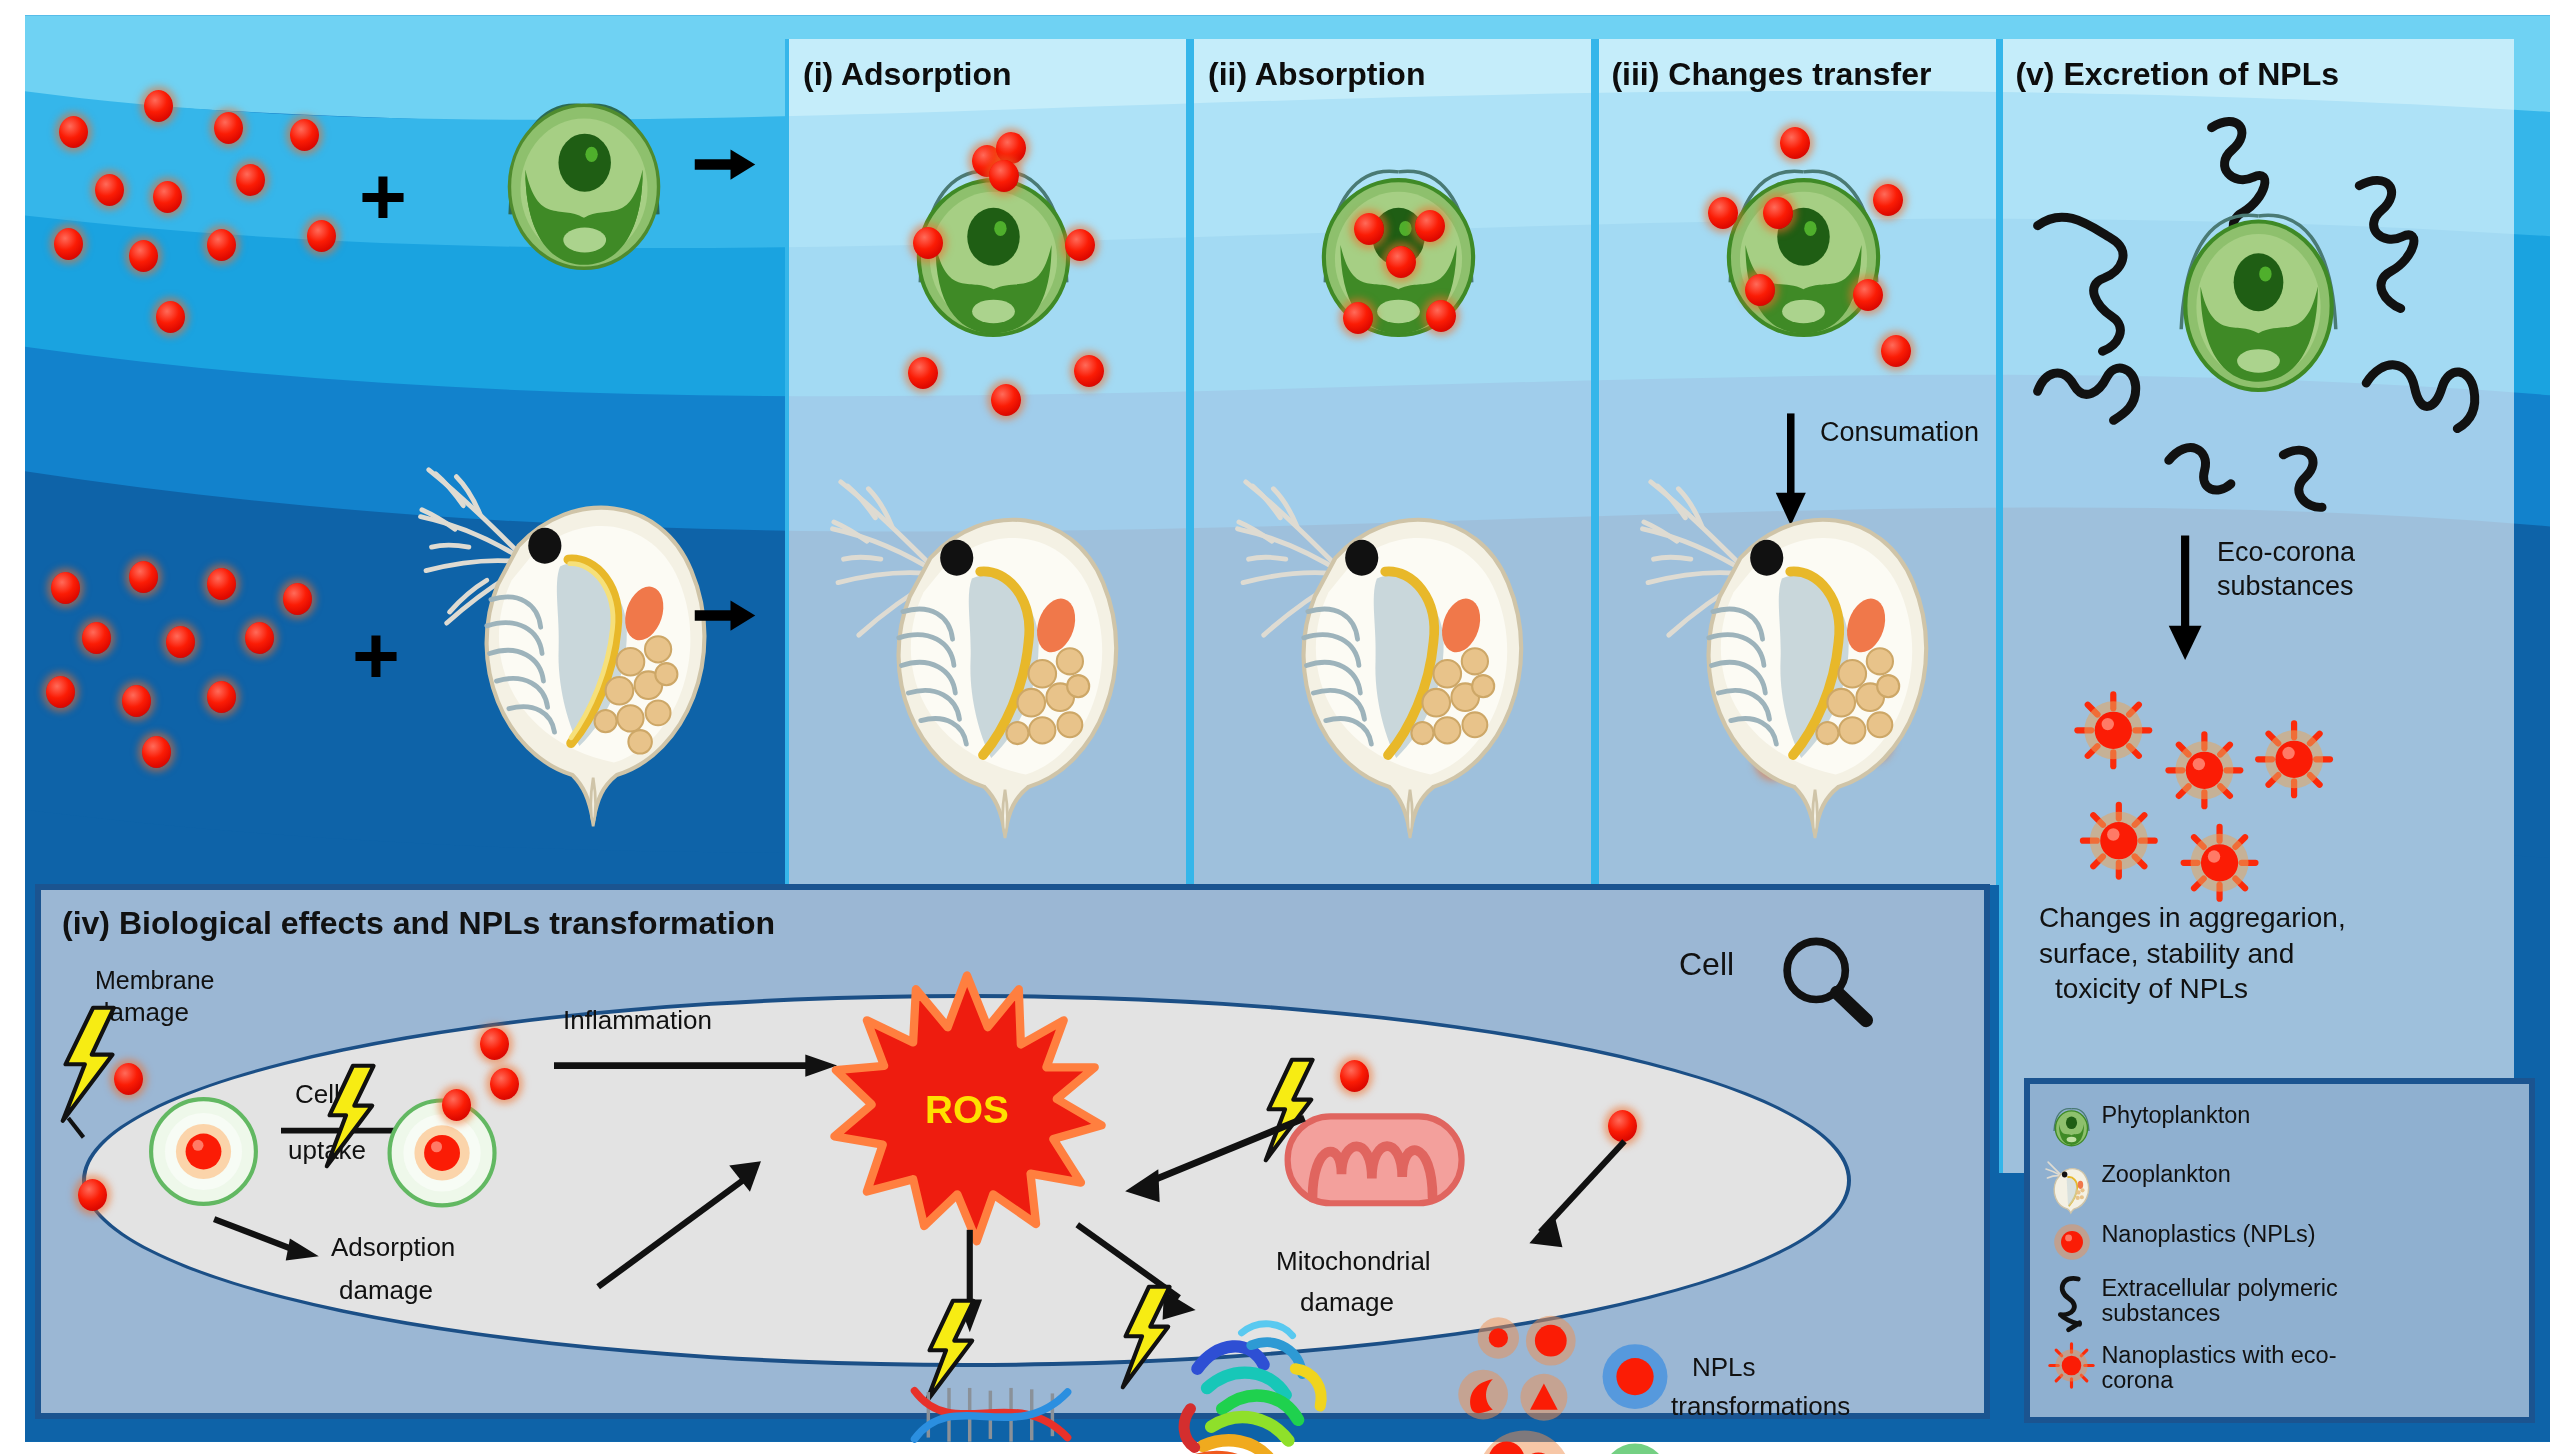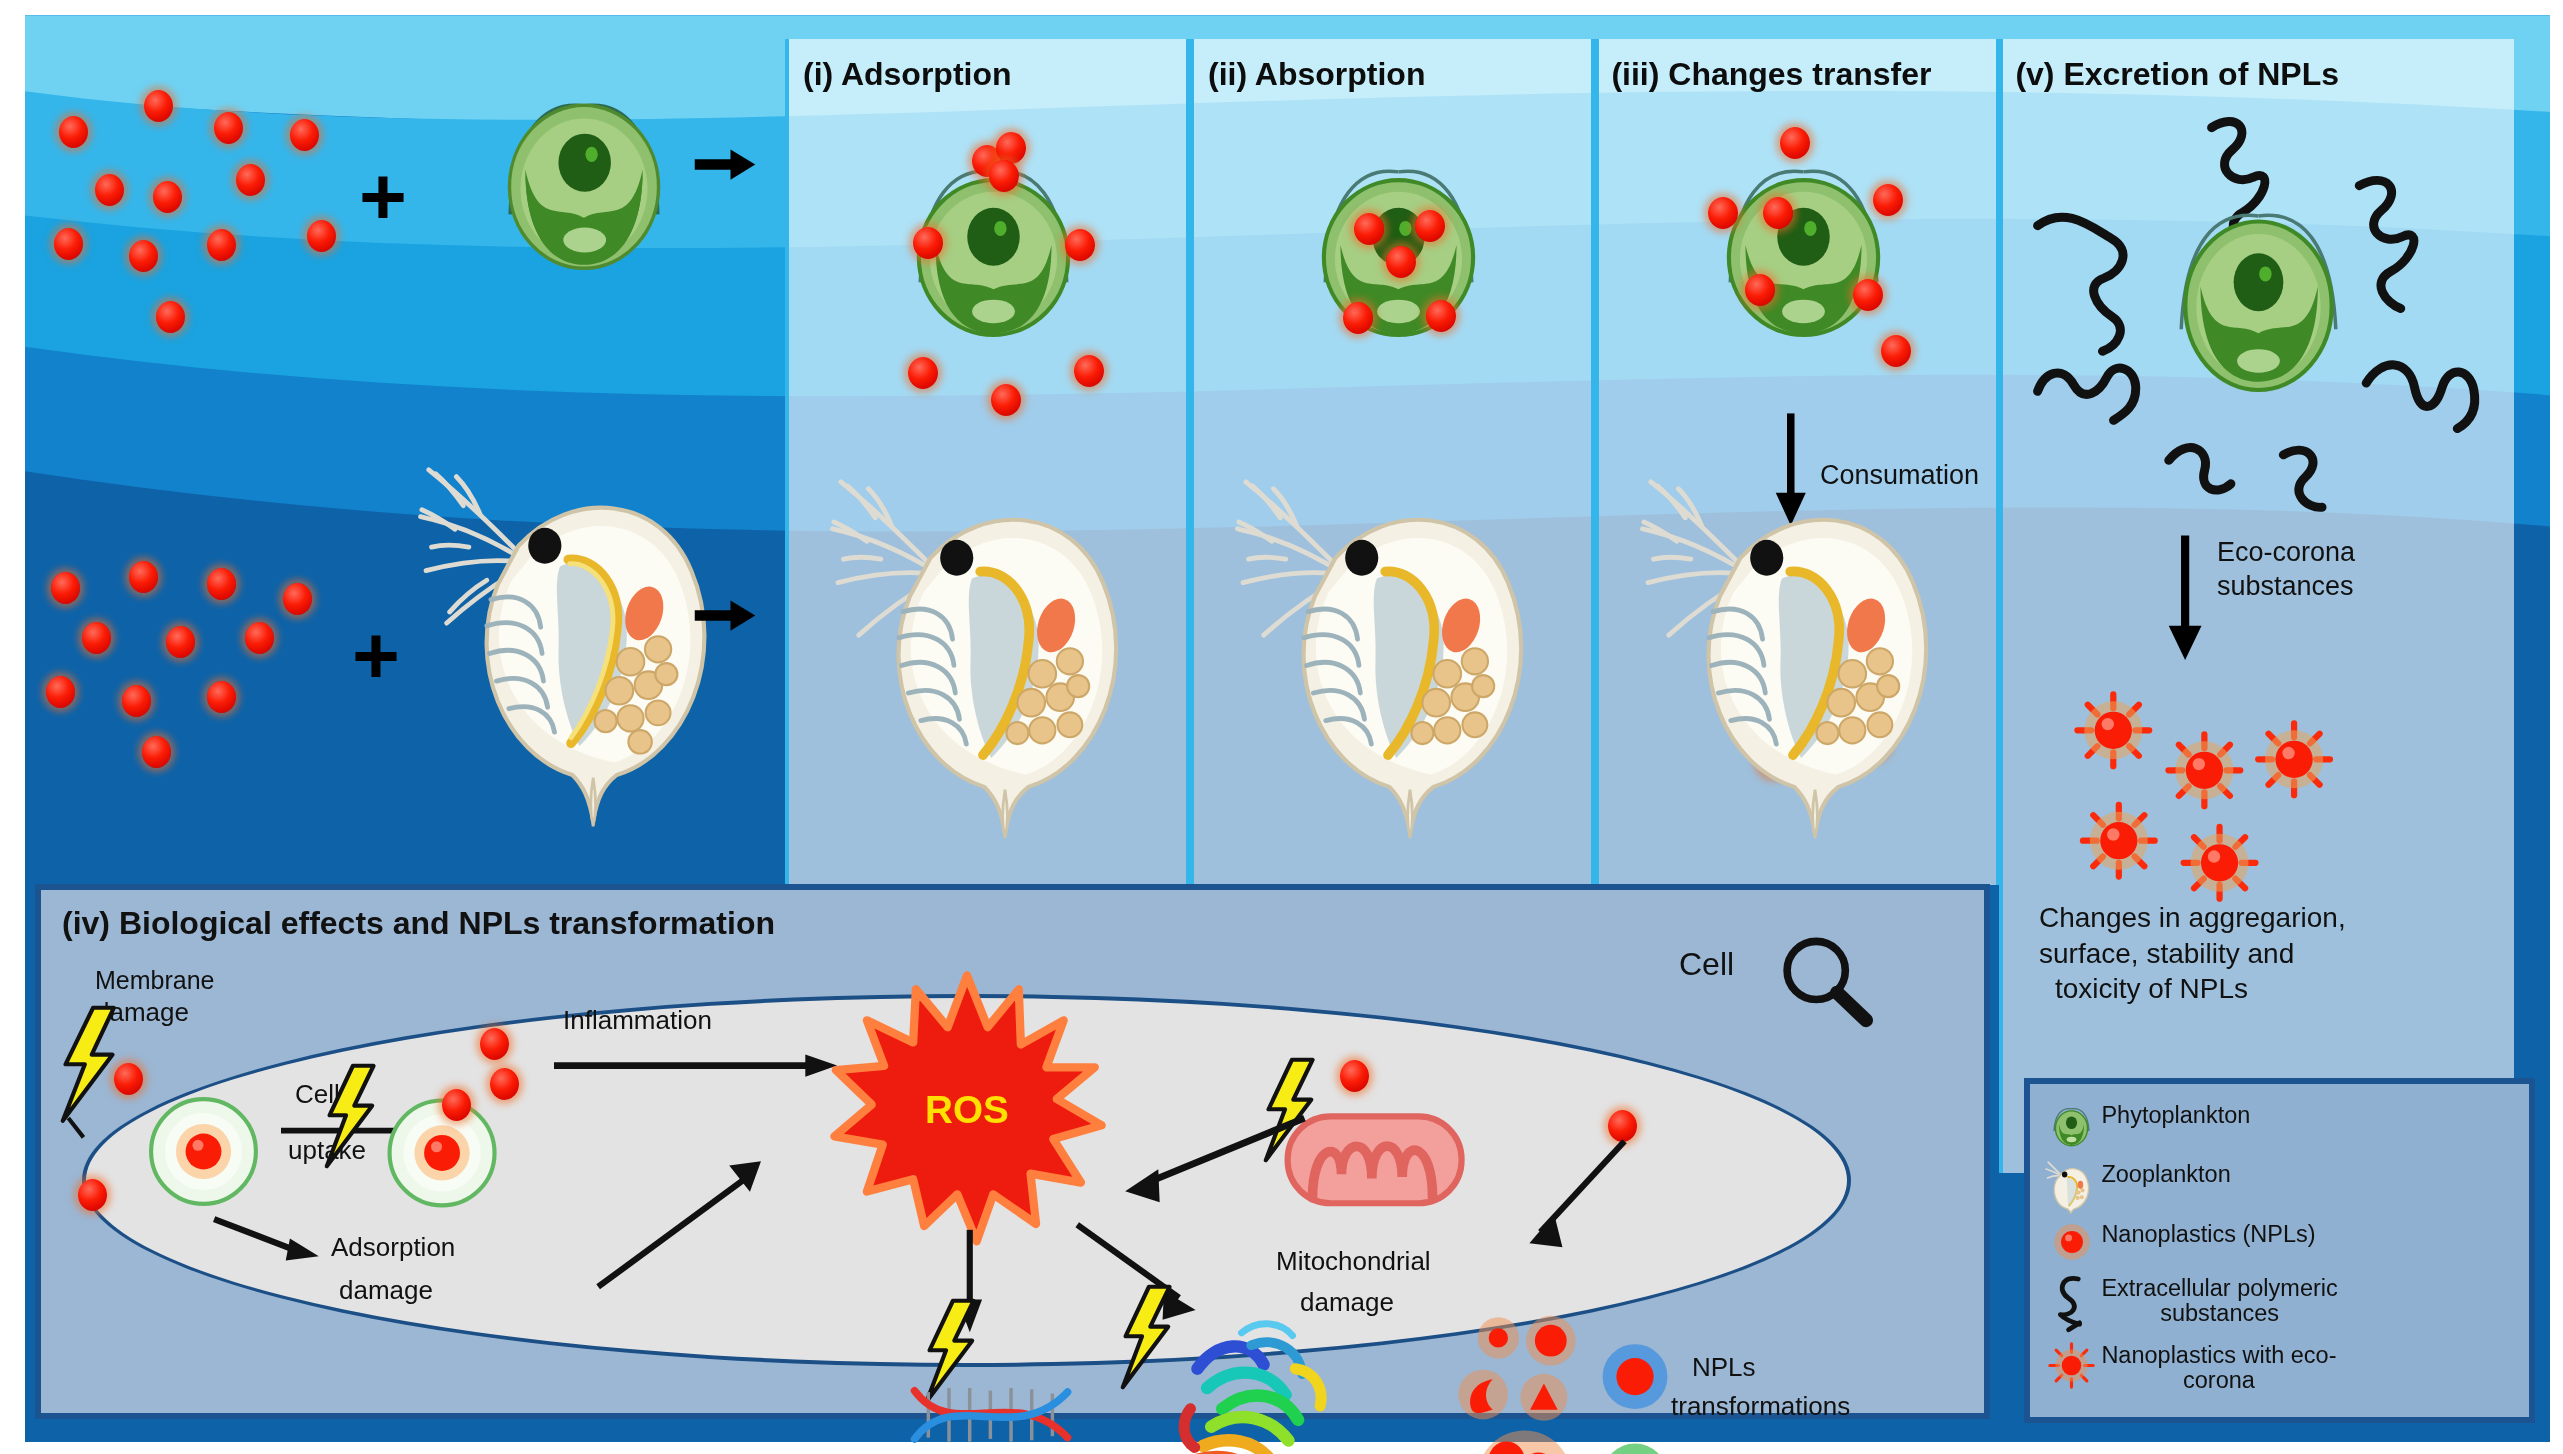--- a/index.html
+++ b/index.html
@@ -16,21 +16,21 @@
   .vpanel{position:absolute;top:39px;background:rgba(255,255,255,0.60);border-left:4.1px solid #35b6ea;border-right:4.1px solid #35b6ea;}
   .vpanel.noborderR{border-right:none;}
   .ptitle{position:absolute;top:16.6px;left:0;width:100%;text-align:left;font-weight:bold;color:#0d0d0d;white-space:nowrap;}
 
   
   .panel4{position:absolute;left:35px;top:884px;width:1955px;height:535px;background:#9bb7d4;border:6.2px solid #1b5490;box-sizing:border-box;}
   .panel4 .h{position:absolute;left:21px;top:15px;font-weight:bold;font-size:32px;color:#111;}
   .cellell{position:absolute;left:41px;top:104px;width:1769px;height:373px;border-radius:50%/50%;background:#e3e3e3;border:4.8px solid #1b4f86;box-sizing:border-box;}
 
   
-  .legendbox{position:absolute;left:2024px;top:1078px;width:511px;height:345px;background:#8fb0d0;border:6.2px solid #1b5490;box-sizing:border-box;padding:15px 12.4px;text-align:center;}
+  .legendbox{position:absolute;left:2024px;top:1078px;width:511px;height:345px;background:#8fb0d0;border:6.2px solid #1b5490;box-sizing:border-box;padding:15px 12.4px;}
   .lgrow{display:flex;align-items:flex-start;margin-bottom:5.5px;}
   .lgicon{width:59px;flex:0 0 59px;display:flex;align-items:center;justify-content:center;}
   .lgtxt{font-size:23.5px;color:#111;line-height:1.08;padding-top:4.1px;}
 
   
   .lbl{position:absolute;color:#111;line-height:1.05;}
 
   
   .npl{position:absolute;border-radius:50%;
        background:radial-gradient(circle at 38% 32%, #ff6b5a 0%, #fb1c05 42%, #e00a00 70%, #c00800 100%);
@@ -309,21 +309,21 @@
       <div class="npl" style="left:260px;top:688px;width:30px;height:32px;"></div>
       <div class="npl" style="left:159px;top:706px;width:30px;height:32px;"></div>
     </div>
 
     <div style="position:absolute;left:174px;top:374px;">
       <svg width="41" height="117" viewBox="0 0 60 170">
           <path d="M26,0 L26,122" stroke="#000" stroke-width="11"></path>
           <path d="M4,116 L26,164 L48,116 Z" fill="#000"></path>
         </svg>
     </div>
-    <div class="lbl" style="left:221px;top:379px;font-size:27px;margin-top:43px;">Consumation</div>
+    <div class="lbl" style="left:221px;top:379px;font-size:27px;">Consumation</div>
 
     <svg style="position:absolute;left:38px;top:415px;" width="345" height="387" viewBox="0 0 500 560">
       <g stroke="#dedbd2" stroke-width="7" fill="none" stroke-linecap="round">
         <path d="M165,175 C120,130 70,80 20,40"></path>
           <path d="M165,175 C118,145 64,120 8,108"></path>
         <path d="M165,175 C122,168 70,172 16,186"></path>
           <path d="M160,180 C124,200 86,226 46,262"></path>
         <path d="M70,92 C56,72 44,58 30,46"></path>
           <path d="M94,104 C84,80 74,64 60,50"></path>
         <path d="M58,126 C38,112 24,104 10,98"></path>

